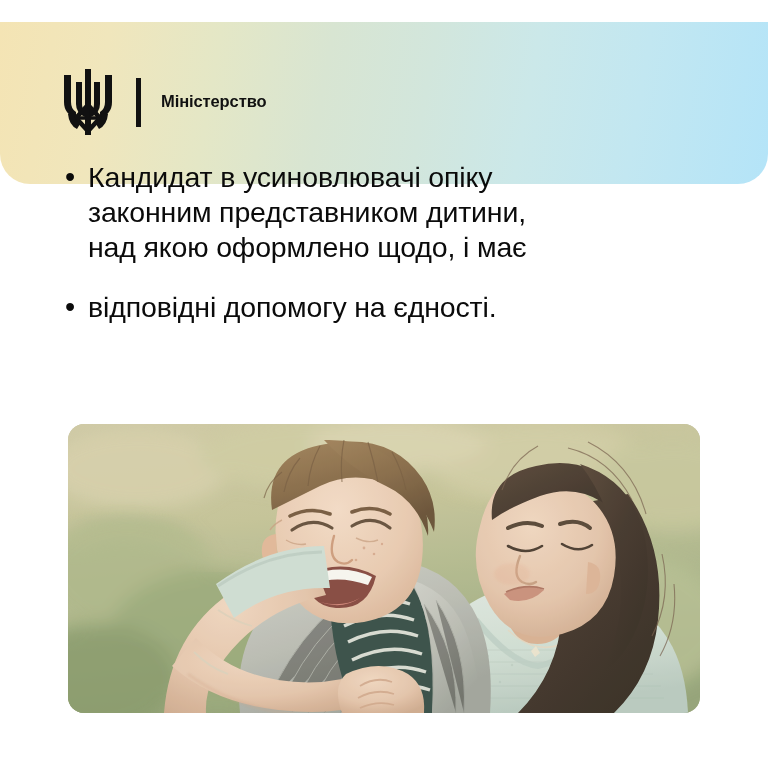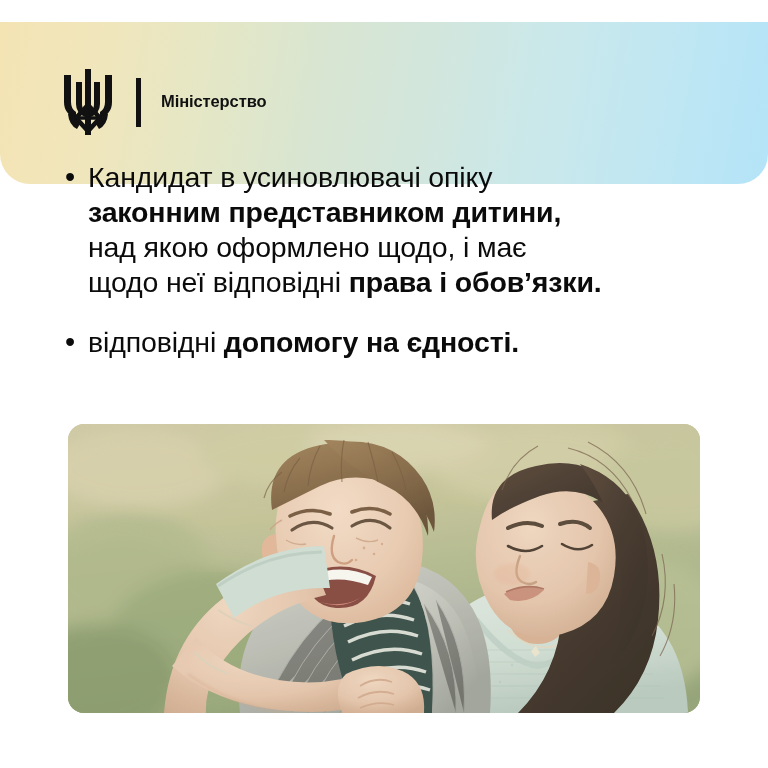--- a/index.html
+++ b/index.html
@@ -91,21 +91,21 @@
   }
 
   .bullet-text {
     flex:1 1 auto;
     color:#0b0b0b;
     font-size:28.5px;
     line-height:35px;
     letter-spacing:-0.15px;
   }
   .bullet-text .ln { display:block; white-space:nowrap; }
-  .bullet-text b { font-weight:bold; }
+  .bullet-text b { font-weight:normal; }
 
   
   #photo-frame {
     position:absolute;
     left:68px; top:424px;
     width:632px; height:289px;
     border-radius:16px;
     overflow:hidden;
     background:#cfcfb8;
   }
@@ -160,23 +160,20 @@
       <span class="bullet-dot">•</span>
       <div class="bullet-text">
         <span class="ln">
           <span>Кандидат в усиновлювачі опіку</span>
         </span>
         <span class="ln">
           <b>законним представником дитини,</b>
         </span>
         <span class="ln">
           <span>над якою оформлено щодо, і має</span>
-        </span>
-        <span class="ln">
-          <span>щодо неї відповідні </span><b>права і обов’язки.</b>
         </span>
       </div>
     </div>
 
     <div class="bullet-row" id="bullet-2-row">
       <span class="bullet-dot">•</span>
       <div class="bullet-text">
         <span class="ln">
           <span>відповідні </span><b>допомогу на єдності.</b>
         </span>

